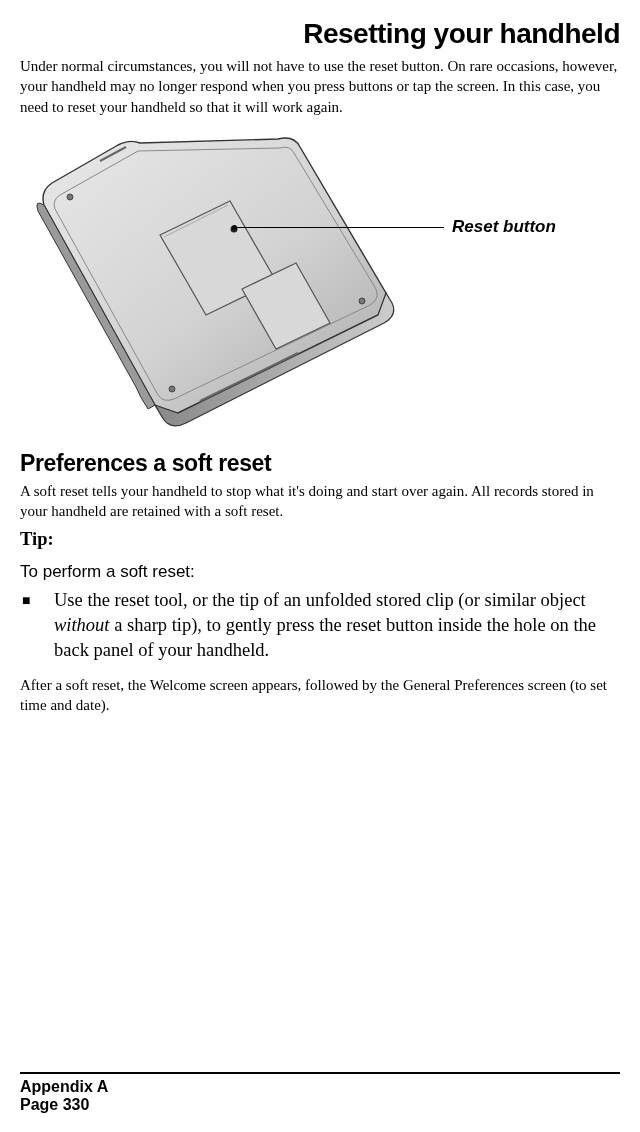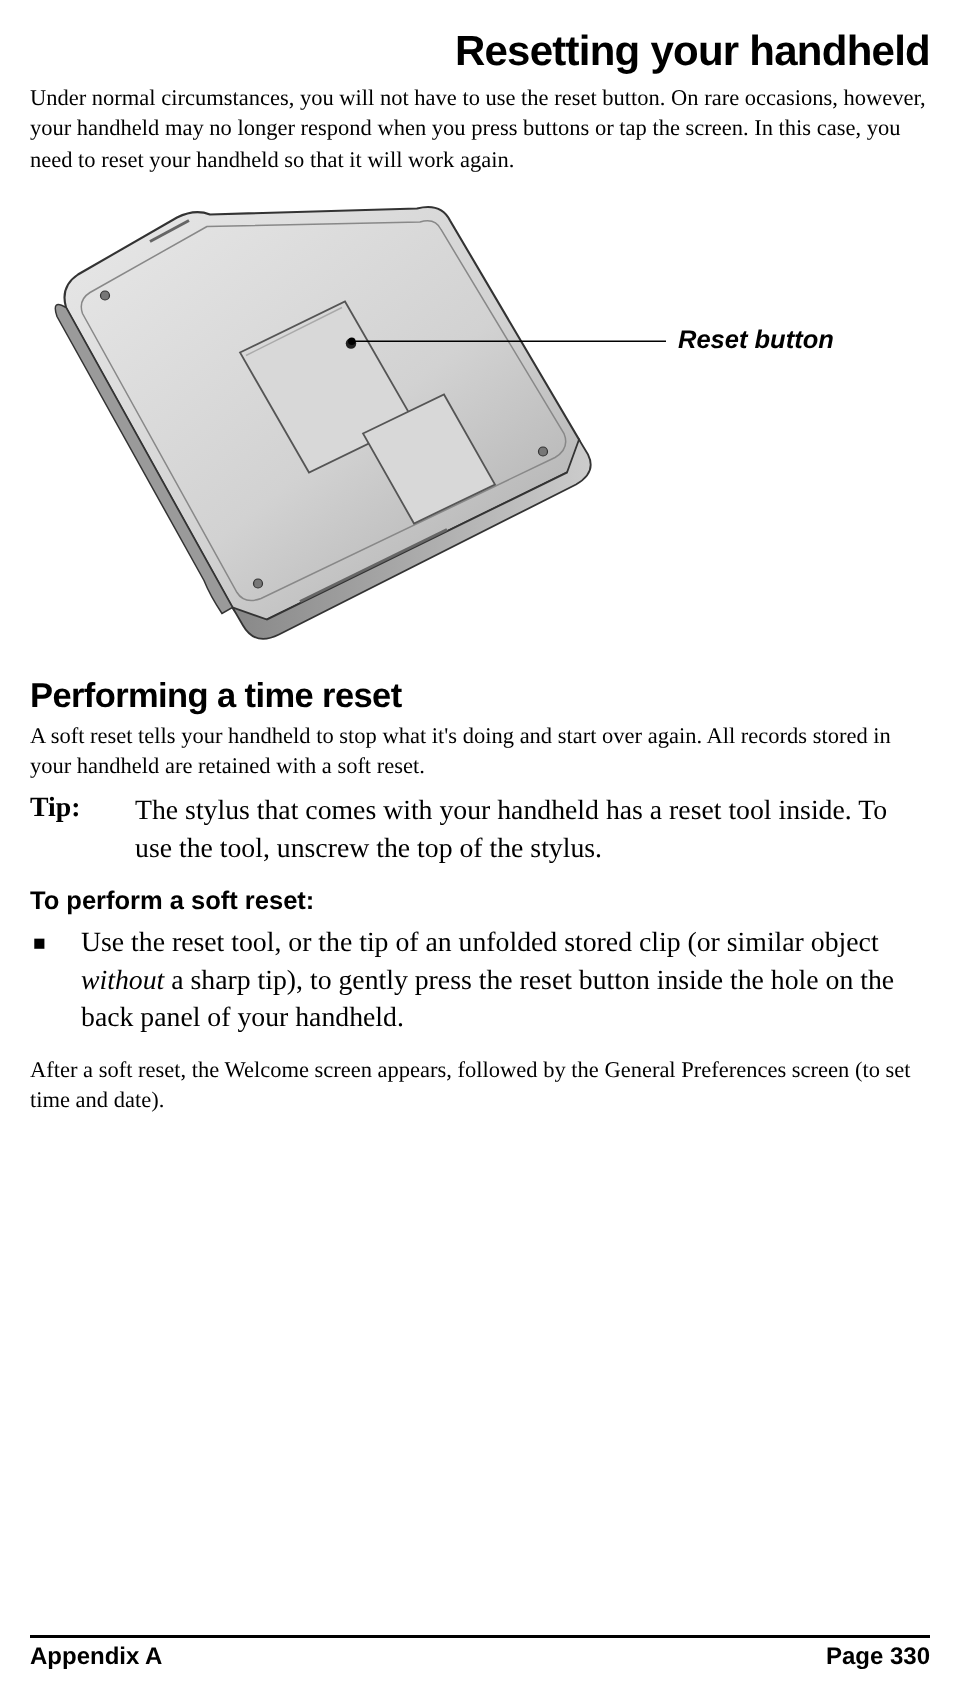--- a/index.html
+++ b/index.html
@@ -60,34 +60,33 @@
     font-weight: 700;
     font-size: 23px;
     letter-spacing: -0.4px;
     margin-top: 6px;
     margin-bottom: 4px;
   }
   .tip-row {
     display: flex;
     margin-top: 6px;
     margin-bottom: 12px;
-    gap: 10px;
   }
   .tip-label {
     font-weight: 700;
     font-size: 18.5px;
     flex: 0 0 60px;
   }
   .tip-body {
     font-size: 18.5px;
     line-height: 1.35;
   }
   .step-head {
     font-family: "Trebuchet MS", "Lucida Sans", Verdana, sans-serif;
-    font-weight: 700;
+    font-weight: 400;
     font-size: 17px;
     margin-top: 4px;
     margin-bottom: 6px;
   }
   .bullet-row {
     display: flex;
     margin-bottom: 12px;
   }
   .bullet-mark {
     flex: 0 0 34px;
@@ -105,20 +104,21 @@
     bottom: 18px;
     left: 20px;
     right: 20px;
     border-top: 2px solid #000;
     padding-top: 4px;
     display: flex;
     justify-content: space-between;
     font-family: "Trebuchet MS", "Lucida Sans", Verdana, sans-serif;
     font-weight: 700;
     font-size: 16px;
+    flex-direction: column;
   }
 </style>
 </head>
 <body>
 
 <div class="h1">Resetting your handheld</div>
 
 <div class="para">Under normal circumstances, you will not have to use the reset button. On rare occasions, however, your handheld may no longer respond when you press buttons or tap the screen. In this case, you need to reset your handheld so that it will work again.</div>
 
 <div class="figure">
@@ -175,27 +175,26 @@
 
     <path d="M 96 22 L 70 36" stroke="#666" stroke-width="2"></path>
 
     <path d="M 170 276 L 268 228" stroke="#666" stroke-width="2"></path>
   </svg>
   <div class="callout-dot"></div>
   <div class="callout-line"></div>
   <div class="callout-label">Reset button</div>
 </div>
 
-<div class="h2">Performing a time reset</div>
+<div class="h2">Preferences a soft reset</div>
 
 <div class="para">A soft reset tells your handheld to stop what it's doing and start over again. All records stored in your handheld are retained with a soft reset.</div>
 
 <div class="tip-row">
   <div class="tip-label">Tip:</div>
-  <div class="tip-body">The stylus that comes with your handheld has a reset tool inside. To use the tool, unscrew the top of the stylus.</div>
 </div>
 
 <div class="step-head">To perform a soft reset:</div>
 
 <div class="bullet-row">
   <div class="bullet-mark">■</div>
   <div class="bullet-body">
     <span>Use the reset tool, or the tip of an unfolded stored clip (or similar object </span><em>without</em><span> a sharp tip), to gently press the reset button inside the hole on the back panel of your handheld.</span>
   </div>
 </div>

